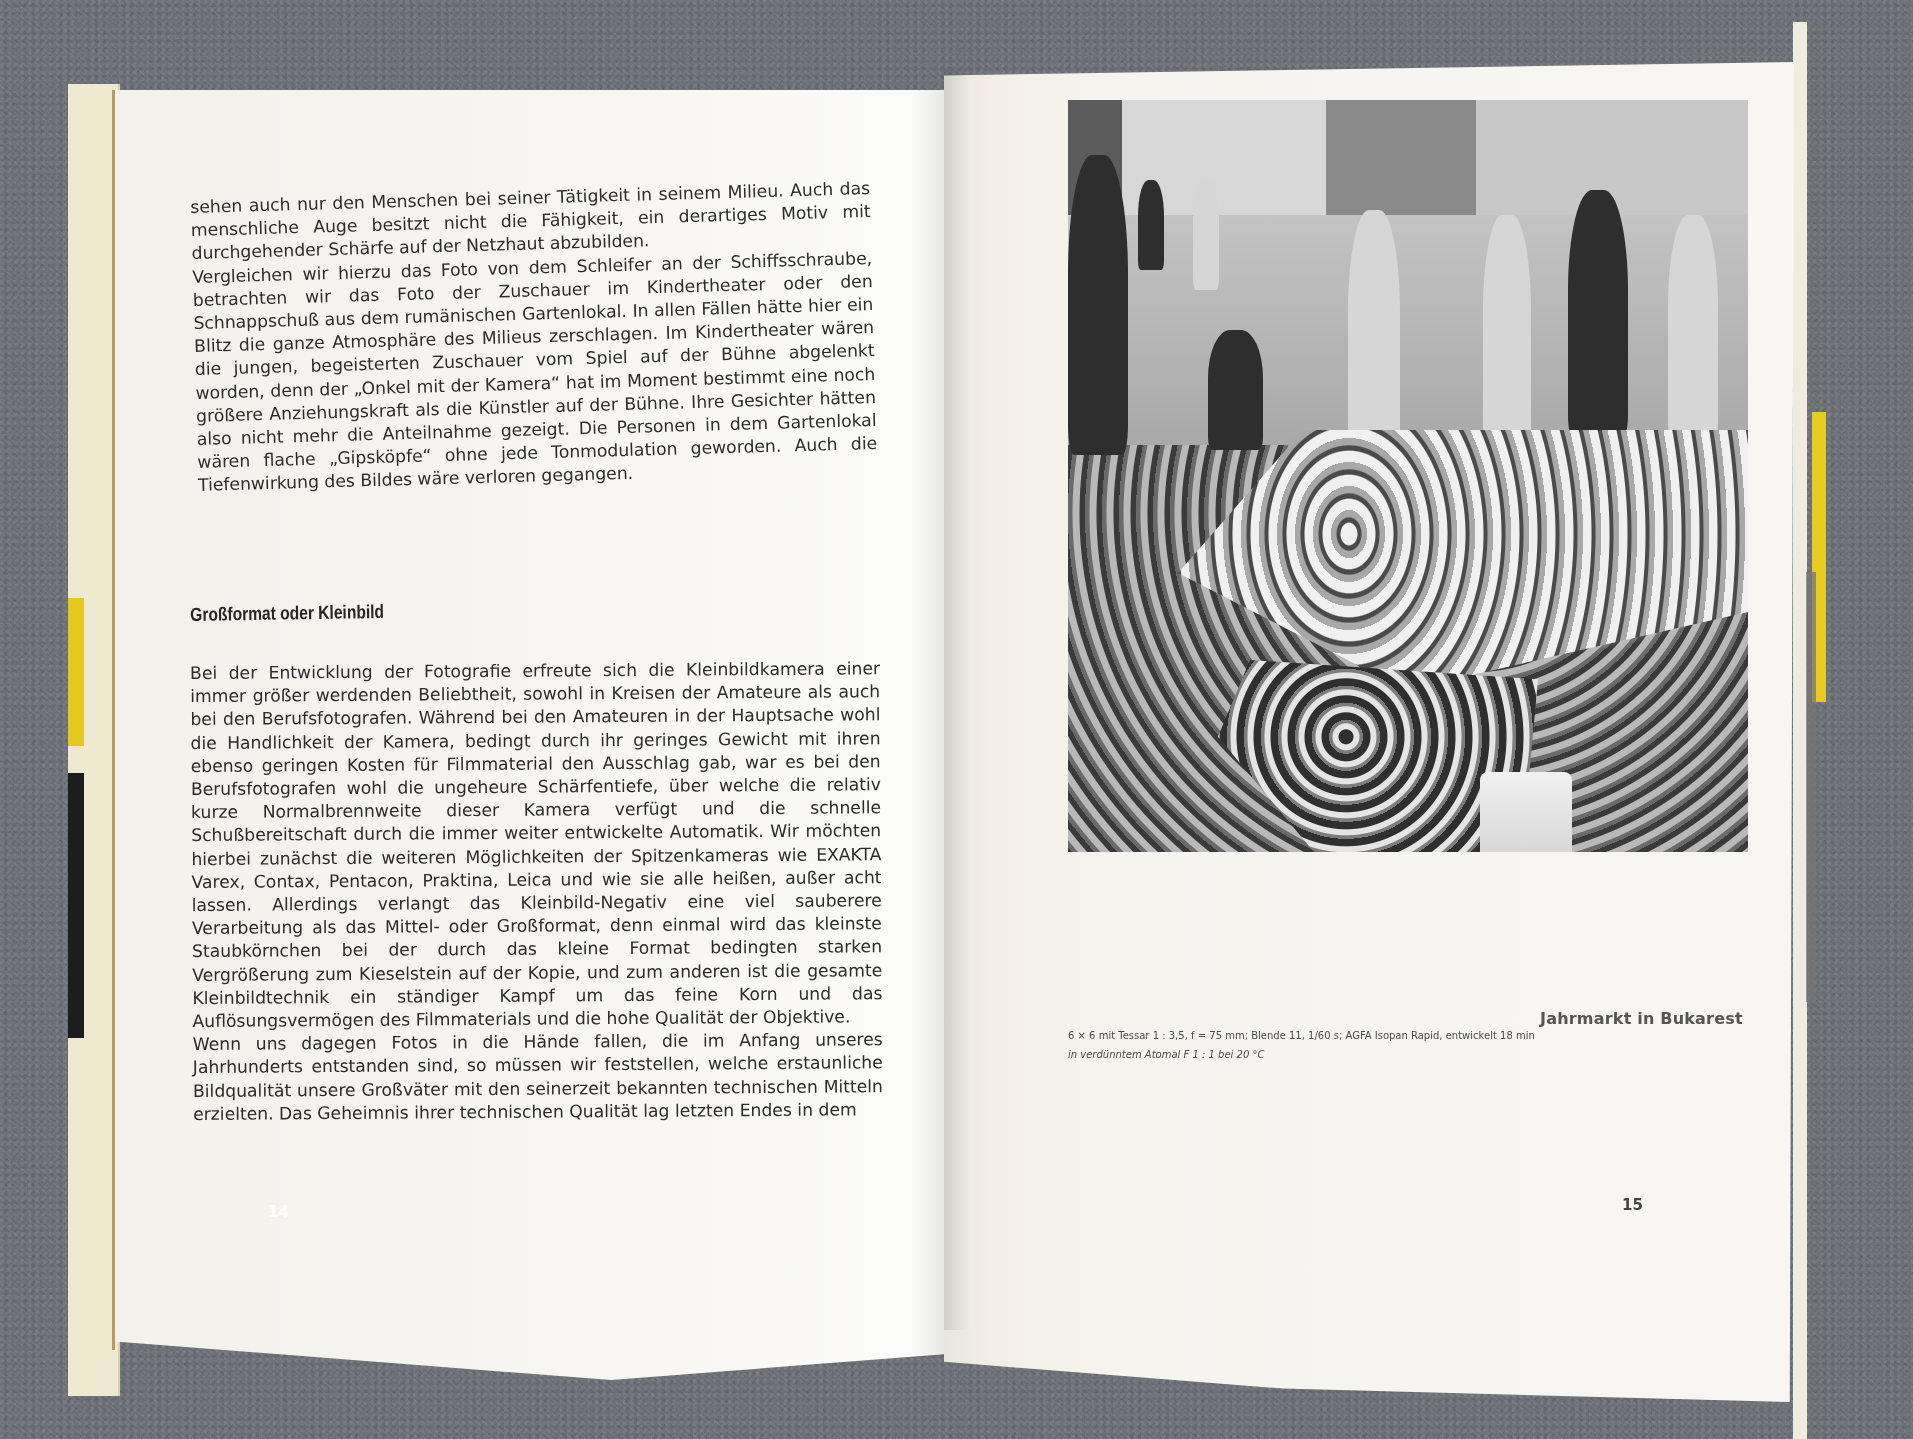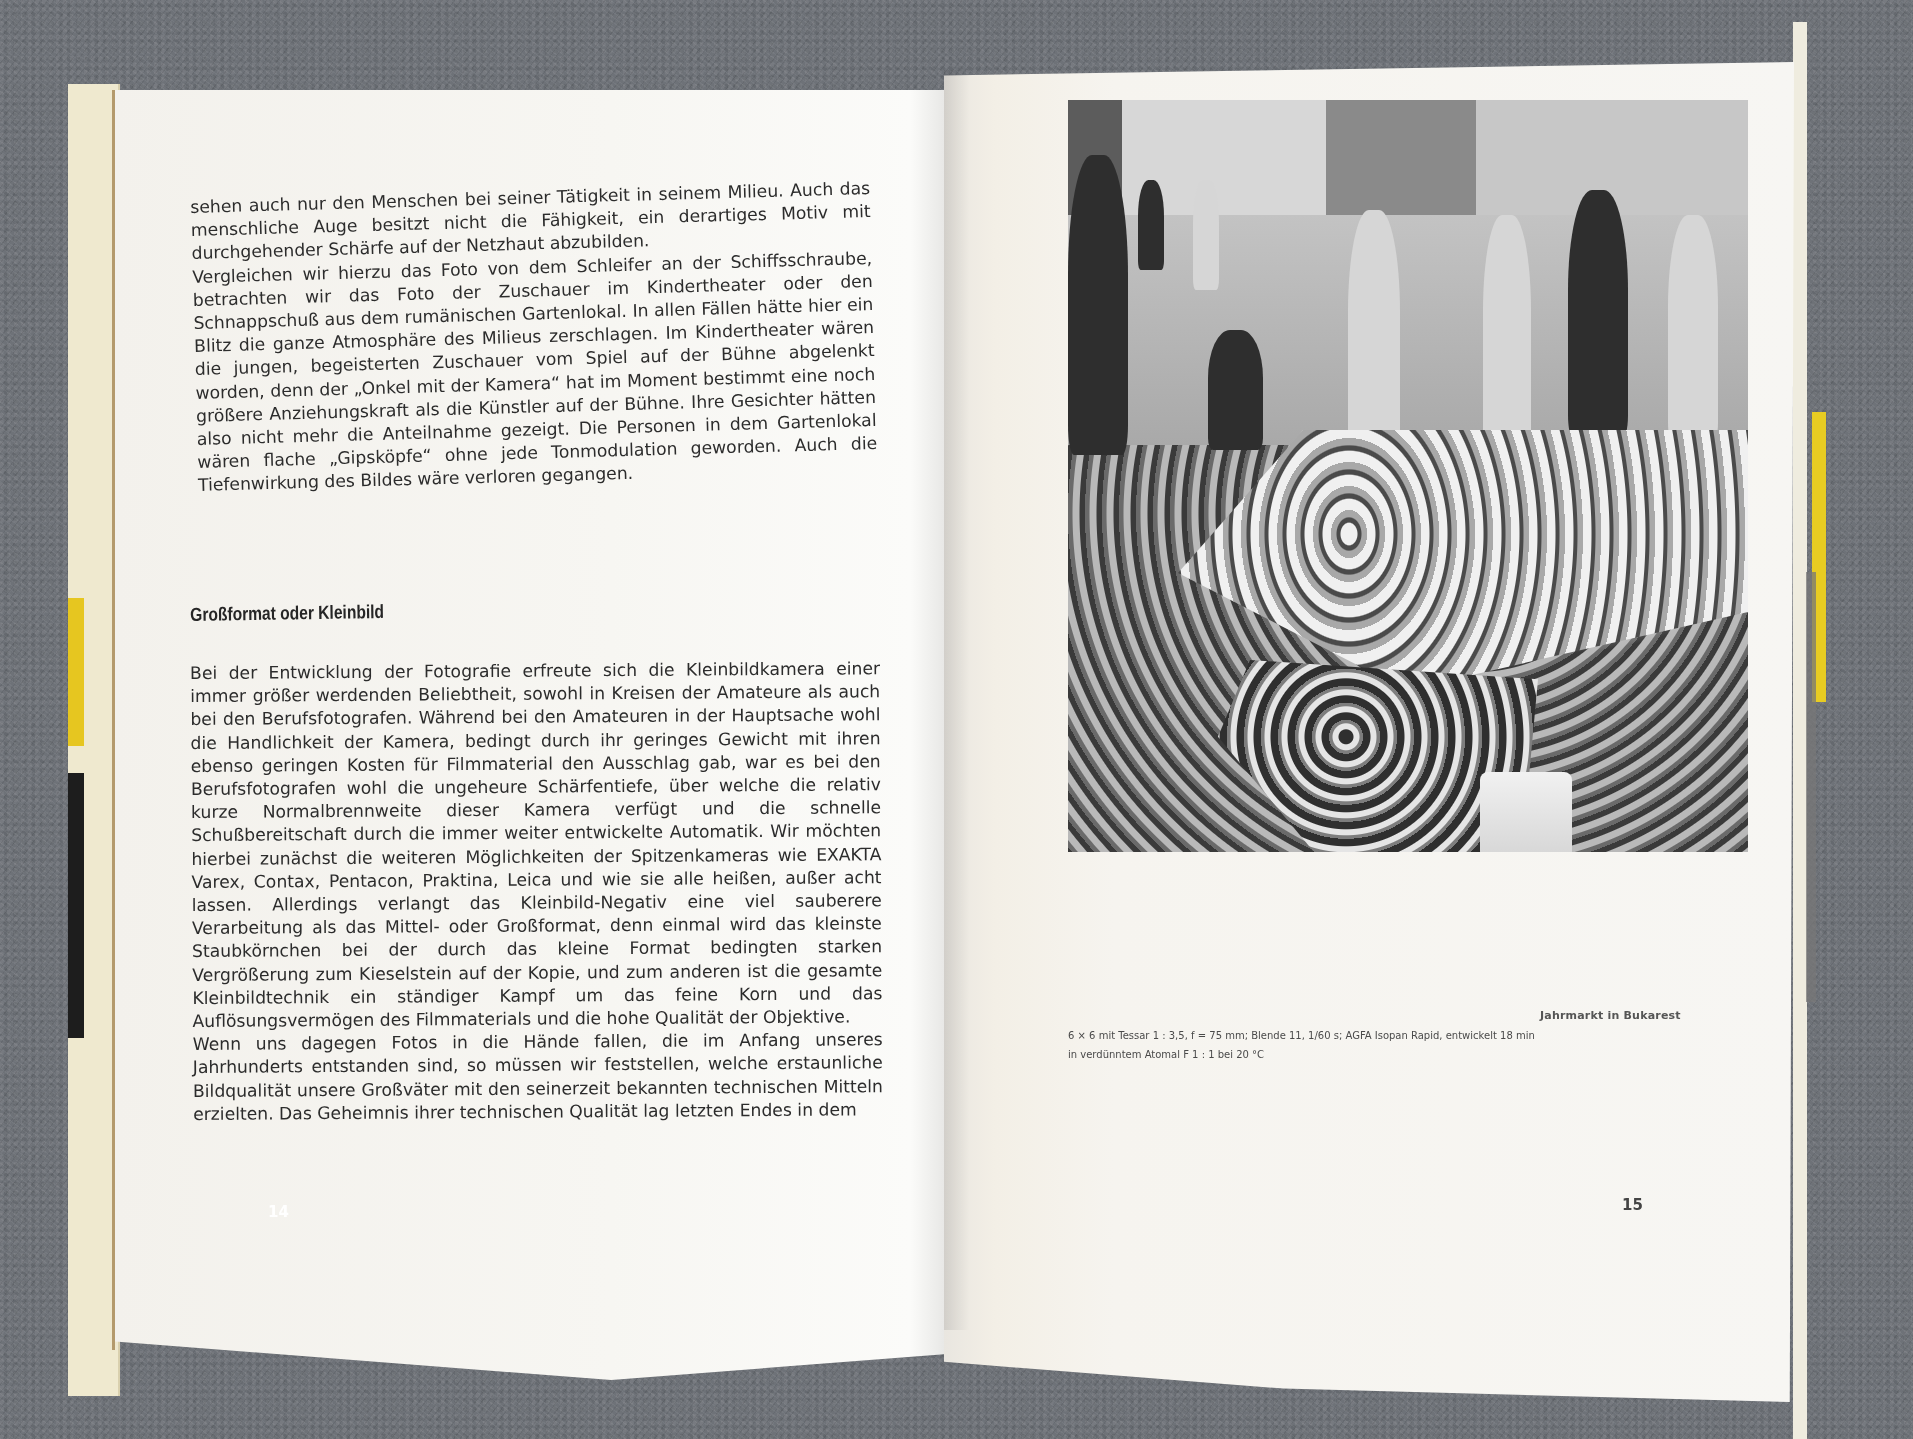--- a/index.html
+++ b/index.html
@@ -82,24 +82,24 @@
   .photo .pots { position:absolute; left:110px; top:330px; width:570px; height:260px;
     background:repeating-radial-gradient(ellipse 18px 24px at 30% 40%, #f0f0f0 0 8px, #4a4a4a 9px 12px, #a8a8a8 13px 18px);
     clip-path: polygon(22% 0, 100% 0, 100% 70%, 40% 100%, 0 55%); }
   .photo .pots2 { position:absolute; left:150px; top:560px; width:320px; height:192px;
     background:repeating-radial-gradient(circle at 40% 40%, #2f2f2f 0 7px, #e5e5e5 8px 13px, #7d7d7d 14px 17px);
     clip-path: polygon(10% 0, 100% 10%, 95% 100%, 30% 100%, 0 40%); }
   .photo .basket { position:absolute; left:412px; top:672px; width:92px; height:108px; border-radius:8px 8px 30px 30px;
     background:linear-gradient(180deg,#f1f1f1,#cfcfcf); top:672px; }
   .photo .basket { top:672px; }
 
-  .caption-title { position:absolute; left:1540px; top:1009px; font-size:11px; font-weight:bold; color:#555; letter-spacing:.2px; }
+  .caption-title { position:absolute; left:1540px; top:1009px; font-size:16px; font-weight:bold; color:#555; letter-spacing:.2px; }
   .caption-line { position:absolute; left:1068px; font-size:10px; color:#4a4a4a; white-space:nowrap; }
   .cl1 { top:1030px; }
-  .cl2 { top:1049px; }
+  .cl2 { top:1049px;font-style:italic; }
 </style>
 </head>
 <body>
 
 <div class="felt-noise"></div>
 
 <div class="cover-left"></div>
 <div class="strip-yellow"></div>
 <div class="strip-black"></div>
 

